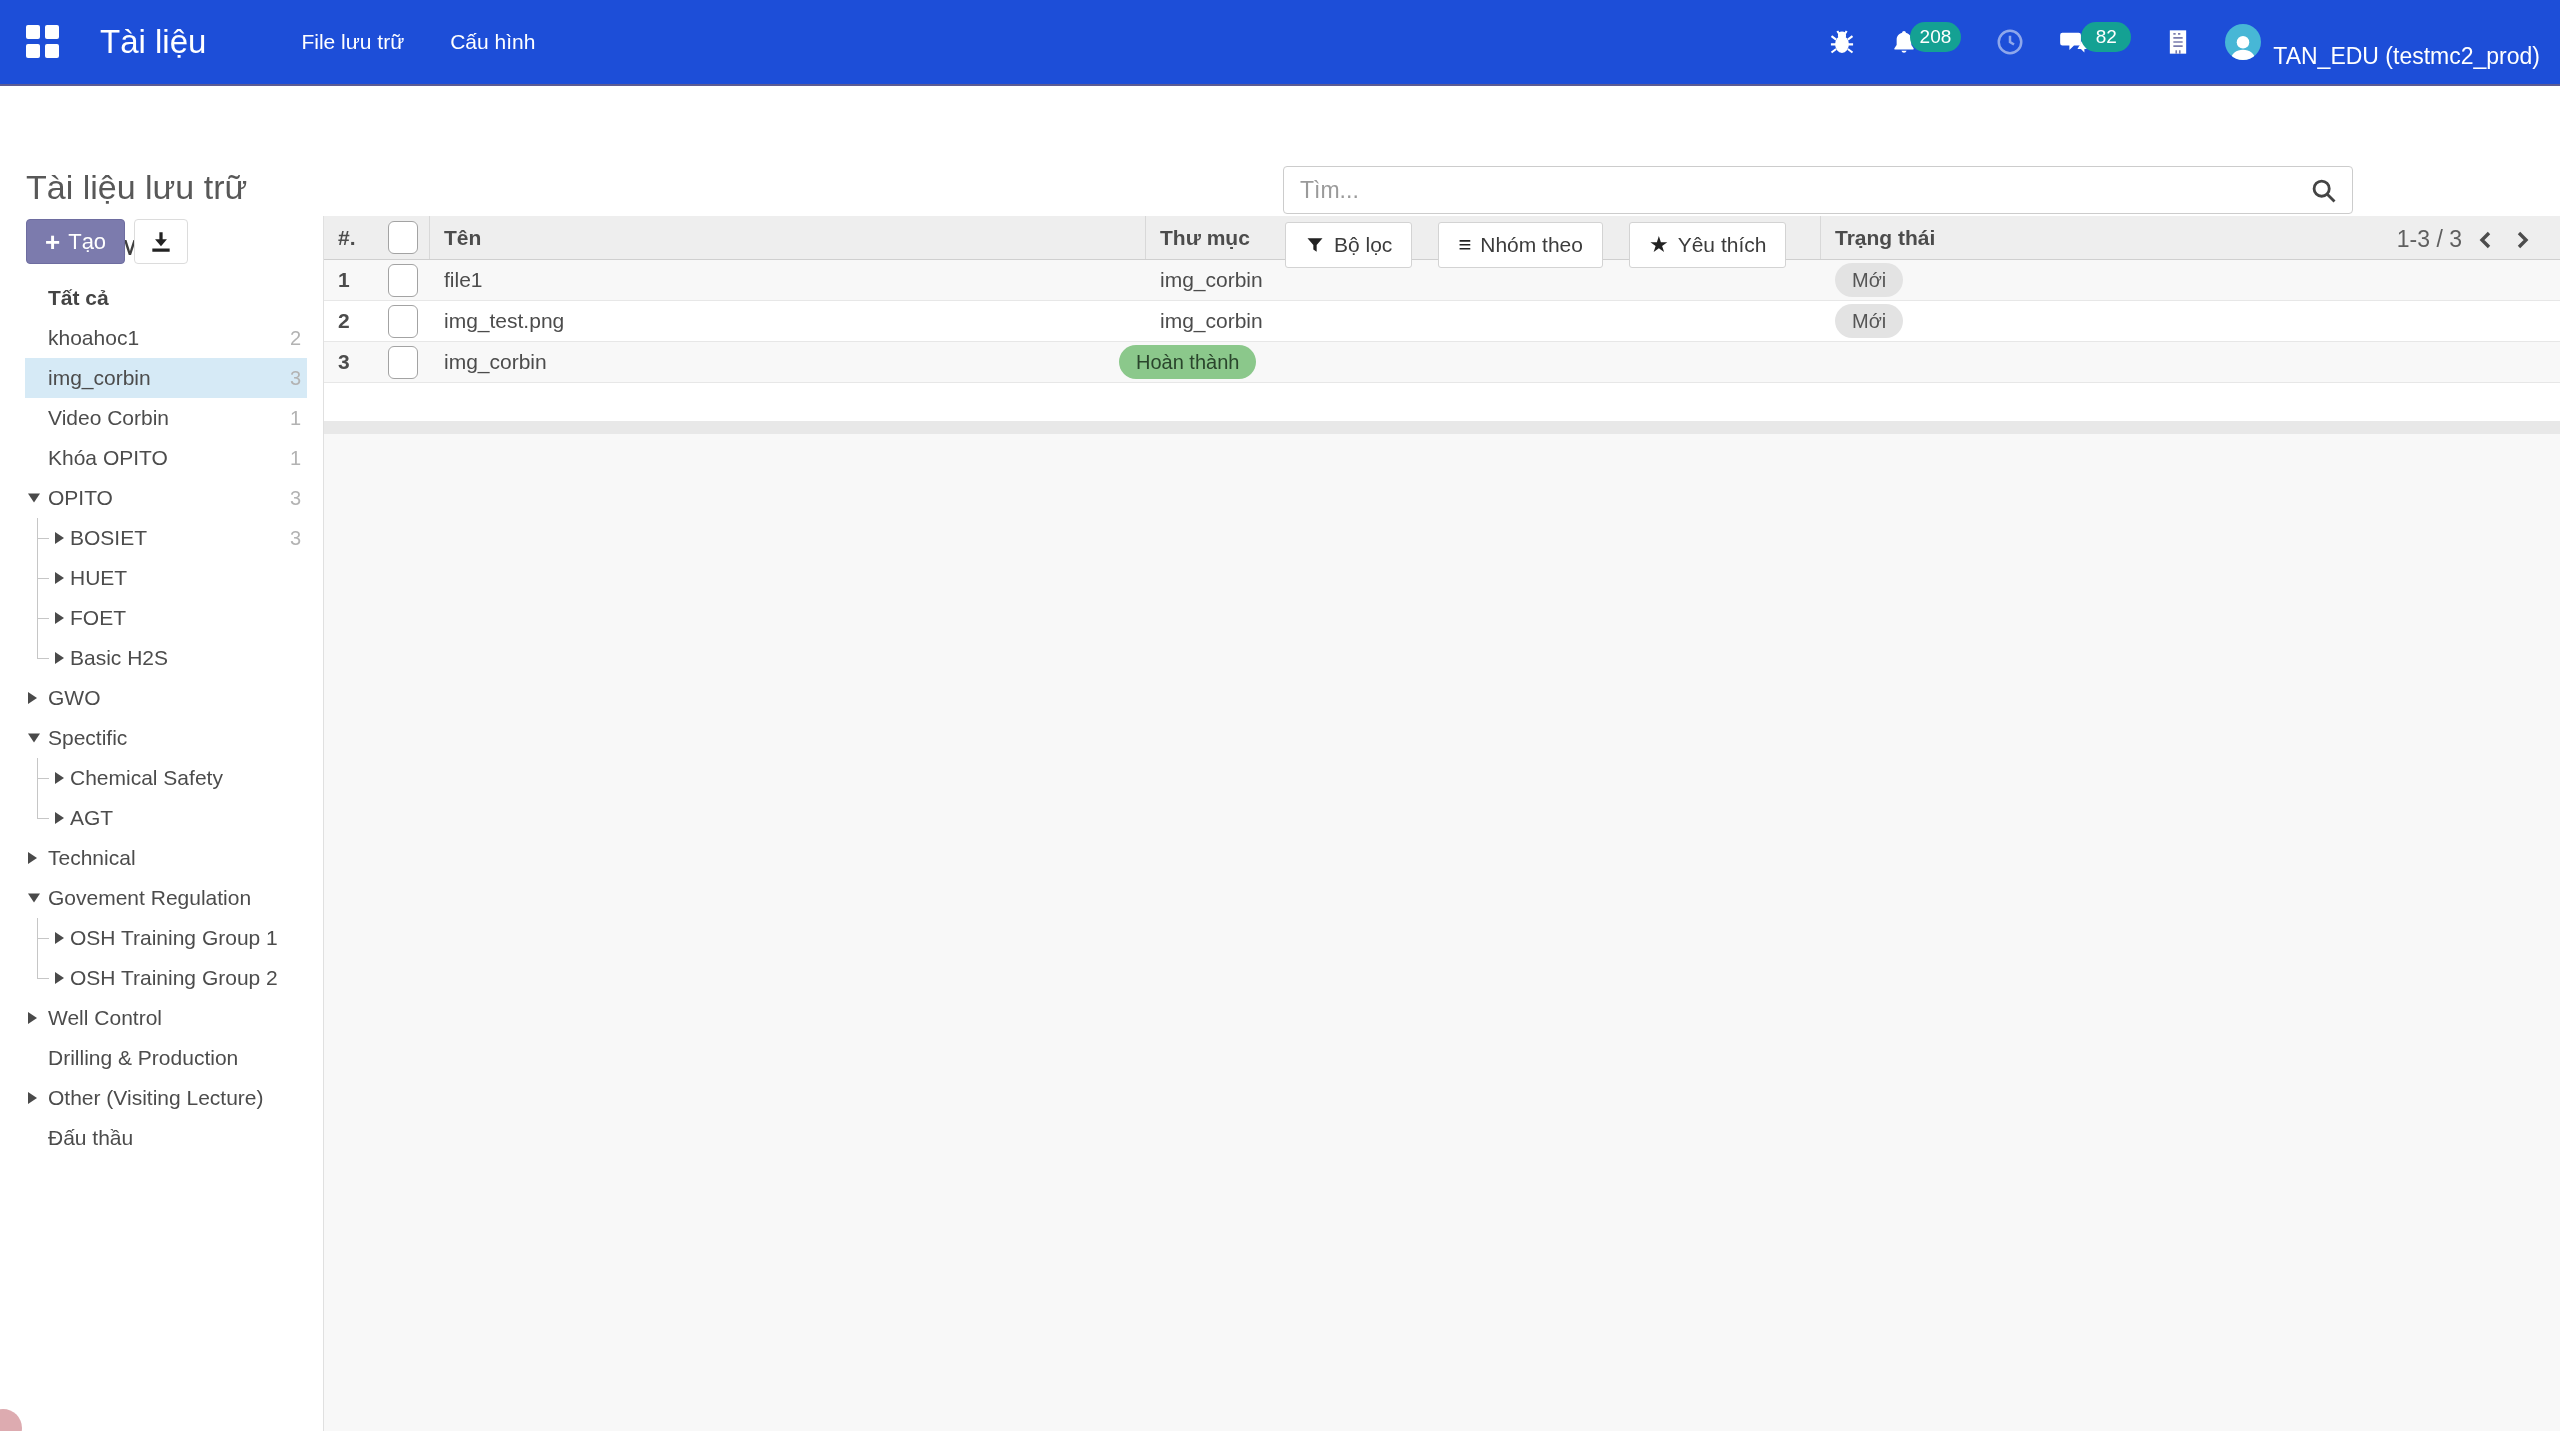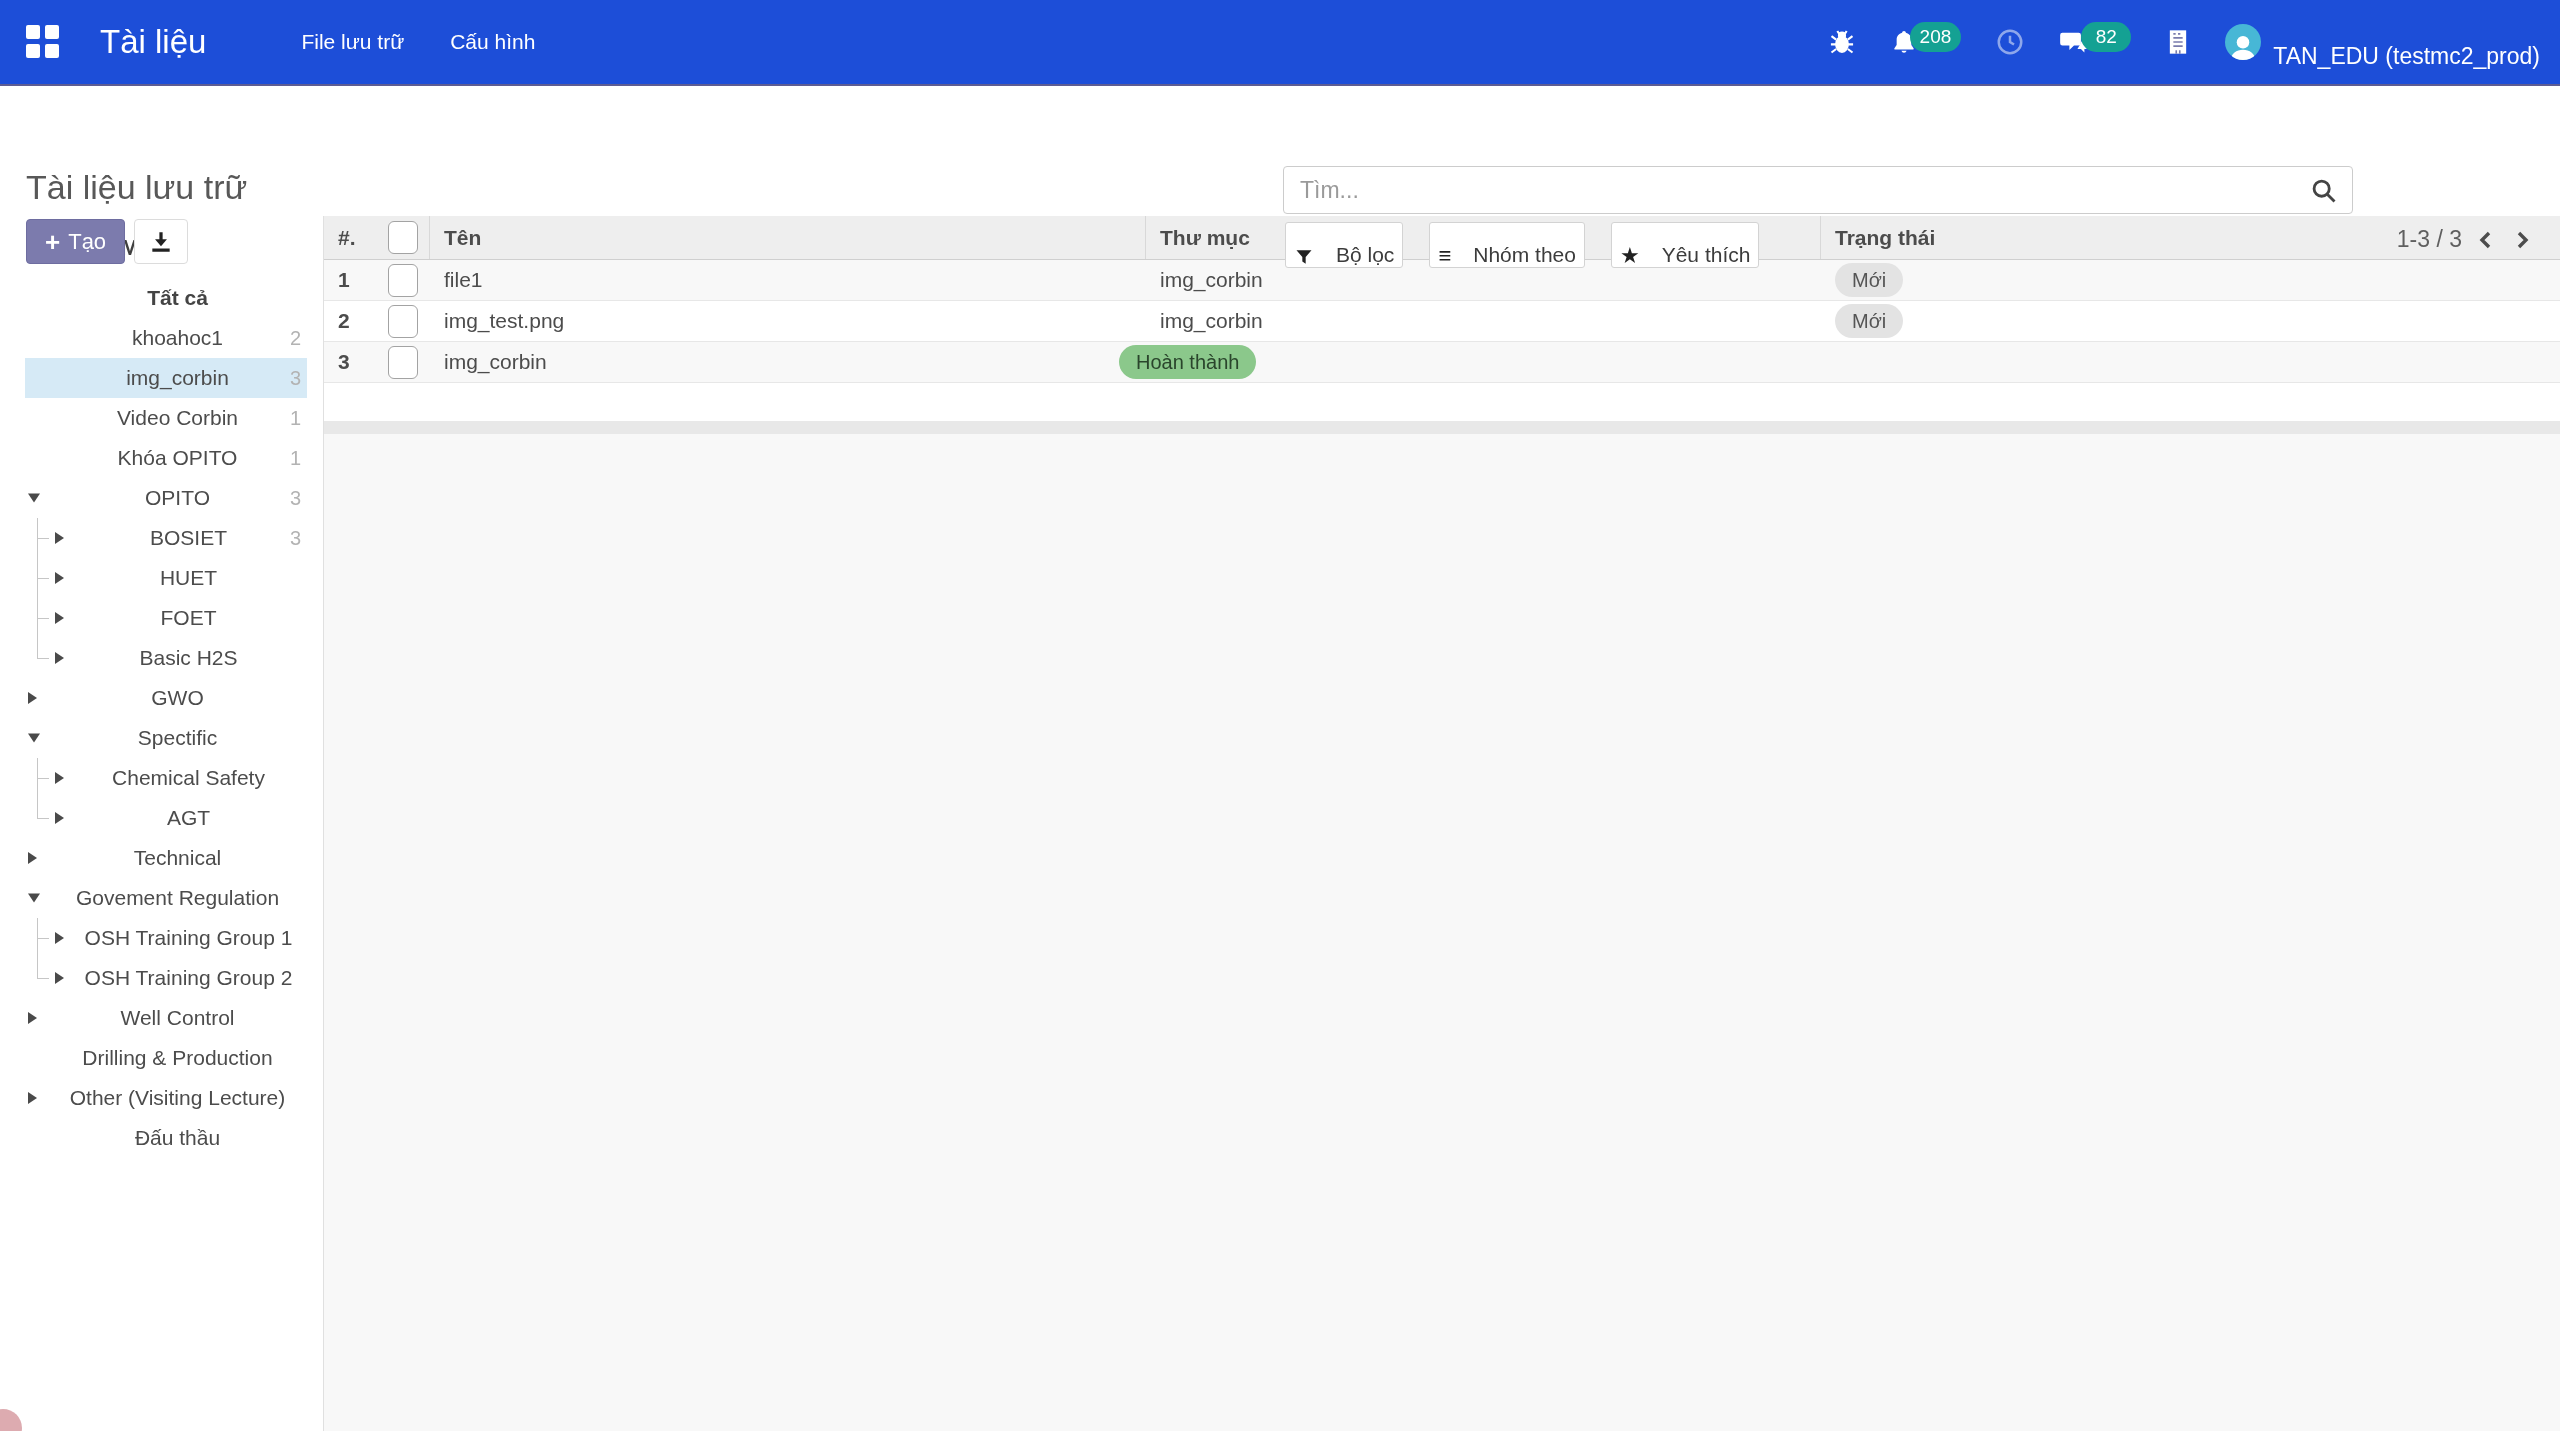--- a/index.html
+++ b/index.html
@@ -44,37 +44,37 @@
     border-radius: 4px; display: flex; align-items: center; justify-content: center; cursor: pointer; }
 
   .search-box { position: absolute; left: 1283px; top: 80px; width: 1070px; height: 48px;
     border: 1px solid #ccc; border-radius: 4px; background: #fff; }
   .search-box input { width: 100%; height: 100%; border: none; outline: none; font-size: 23px;
     padding: 0 54px 0 16px; color: #333; font-family: "Liberation Sans", sans-serif; background: transparent; }
   .search-box input::placeholder { color: #9a9a9a; }
   .search-icon { position: absolute; right: 14px; top: 10px; cursor: pointer; }
 
   .cp-right-buttons { position: absolute; left: 1285px; top: 136px; display: flex; gap: 26px; }
-  .cp-btn { display: flex; align-items: flex-end; gap: 22px; height: 46px; padding: 0 8px;
+  .cp-btn { display: flex; align-items: center; gap: 9px; height: 46px; padding: 0 19px;
     background: #fff; border: 1px solid #d3d3d3; border-radius: 3px; font-size: 21px; color: #3c3c3c;
     cursor: pointer; font-family: "Liberation Sans", sans-serif; }
   .cp-btn .glyph { font-size: 22px; color: #222; line-height: 1; }
 
   .pager { position: absolute; right: 26px; top: 140px; display: flex; align-items: center;
     gap: 12px; font-size: 23px; color: #5f5f5f; }
   .pager-arrow { cursor: pointer; display: flex; }
 
   
   .main { display: flex; height: 1233px; }
 
   .sidebar { width: 324px; background: #fff; border-right: 1px solid #e0e0e0; padding-top: 10px; flex-shrink: 0; }
   .sb-header { display: flex; align-items: center; gap: 13px; height: 44px; padding-left: 26px;
     font-size: 22px; font-weight: 700; color: #3f3f3f; margin-bottom: 8px; cursor: pointer; }
   .sb-item { position: relative; height: 40px; display: flex; align-items: center;
-    margin: 0 16px 0 25px; padding-left: 23px; font-size: 21px; color: #4c4c4c; cursor: pointer; justify-content: center; }
+    margin: 0 16px 0 25px; padding-left: 23px; font-size: 21px; color: #4c4c4c; cursor: pointer; }
   .sb-item.lvl1 { padding-left: 45px; }
   .sb-item.selected { background: #d6eaf6; }
   .sb-item.bold .sb-label { font-weight: 700; color: #444; }
   .sb-label { white-space: nowrap; }
   .count { position: absolute; right: 6px; color: #b3b3b3; font-size: 20px; }
   .caret { position: absolute; top: 50%; transform: translateY(-50%); width: 0; height: 0; }
   .sb-item .caret { left: 3px; }
   .sb-item.lvl1 .caret { left: 30px; }
   .caret.collapsed { border-left: 9px solid #4a4a4a; border-top: 6px solid transparent; border-bottom: 6px solid transparent; }
   .caret.expanded { border-top: 9px solid #4a4a4a; border-left: 6px solid transparent; border-right: 6px solid transparent; }

